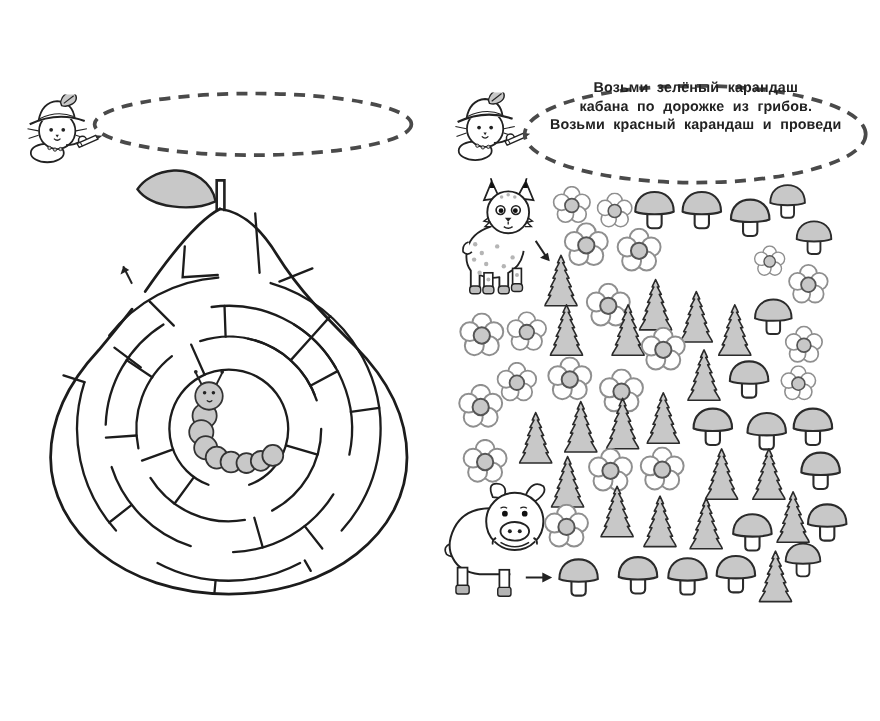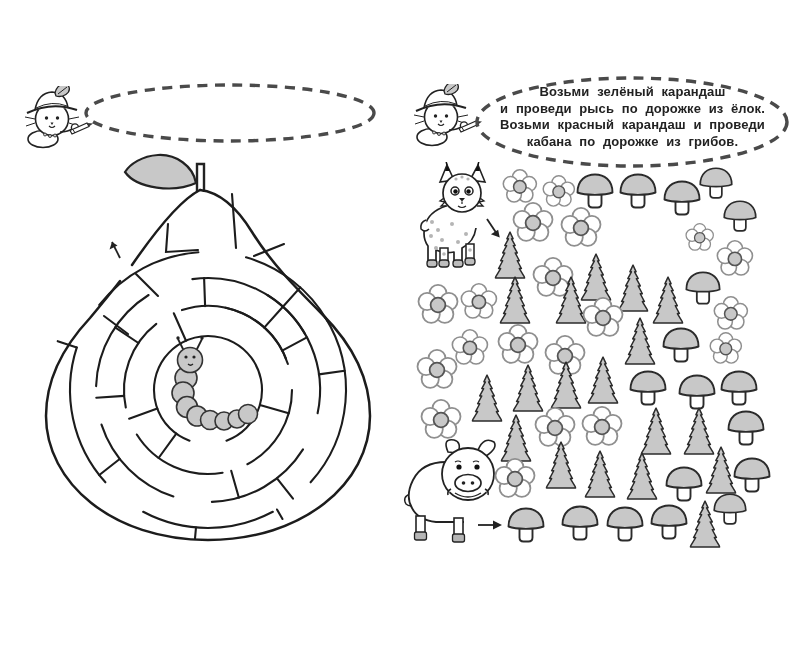--- a/index.html
+++ b/index.html
@@ -173,25 +173,24 @@
 
 <div class="page" style="left:400px">
 
   <svg class="abs" style="left:11px;top:84px" width="74" height="64" viewBox="0 0 74 64">
     <use href="#sym-cat"></use>
   </svg>
 
   <svg class="abs" style="left:72px;top:74px" width="320" height="96">
     <ellipse cx="160" cy="48" rx="155" ry="44" fill="none" stroke="#4a4a4a" stroke-width="3.4" stroke-dasharray="10 7.5"></ellipse>
   </svg>
-  <div class="bubble-text" style="left:90px;top:84px;width:285px">
+  <div class="bubble-text" style="left:90px;top:72px;width:285px">
     <div>Возьми зелёный карандаш</div>
-    <div>и проведи рысь по дорожке из ёлок.</div>
+    <div>кабана по дорожке из грибов.</div>
     <div>Возьми красный карандаш и проведи</div>
-    <div>кабана по дорожке из грибов.</div>
   </div>
 
   <svg class="abs" style="left:18px;top:162px" width="84" height="114" viewBox="0 0 84 114">
 
     <polygon points="22,20 29,3 36,18" fill="#ffffff" stroke="#222" stroke-width="1.6"></polygon>
     <polygon points="27,9 29,3 32,9" fill="#111"></polygon>
     <polygon points="52,18 60,3 67,20" fill="#ffffff" stroke="#222" stroke-width="1.6"></polygon>
     <polygon points="57,9 60,3 62,9" fill="#111"></polygon>
     <line x1="29" y1="3" x2="28" y2="-1" stroke="#111" stroke-width="1.5"></line>
     <line x1="60" y1="3" x2="61" y2="-1" stroke="#111" stroke-width="1.5"></line>

